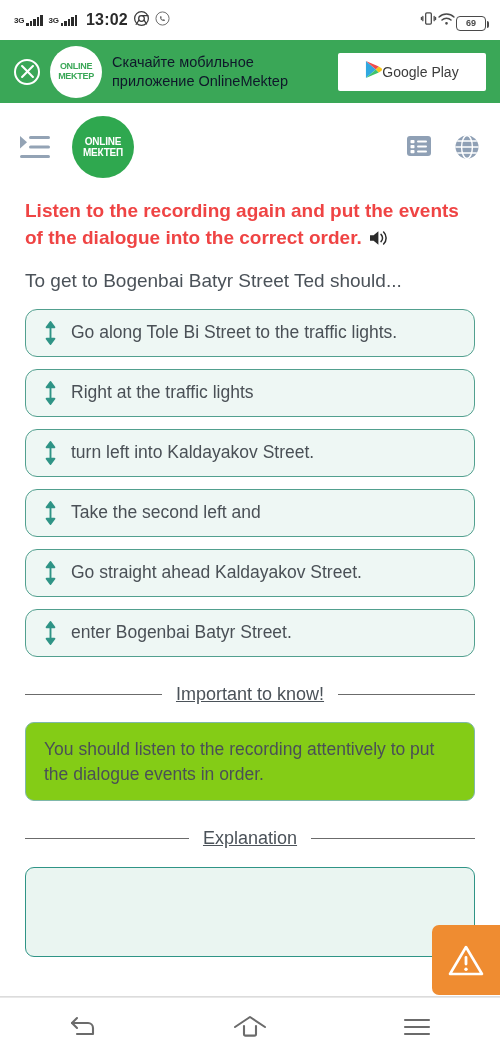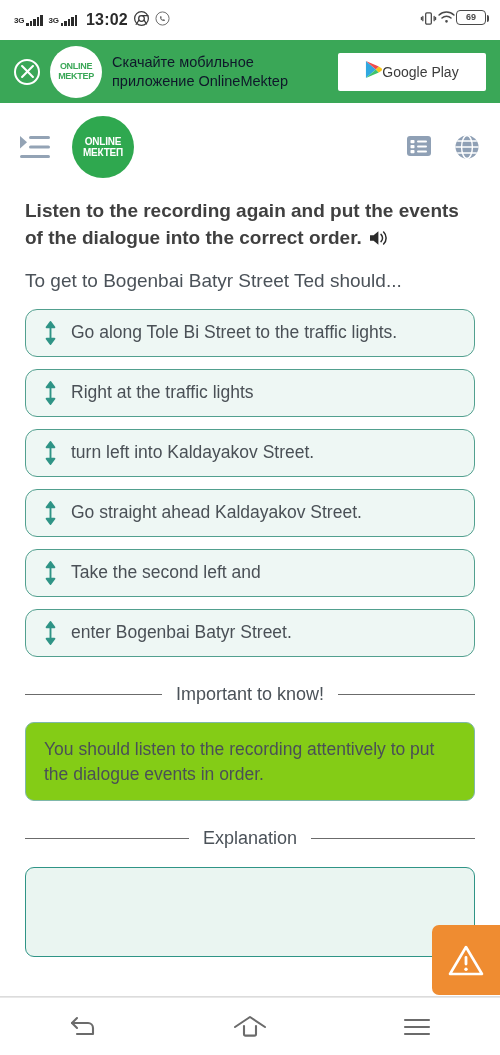--- a/index.html
+++ b/index.html
@@ -10,21 +10,21 @@
     overflow:hidden;
   }
   .screen { position:relative; width:500px; height:1055px; background:#fff; }
 
   
   .statusbar{
     height:40px; display:flex; align-items:center;
     padding:0 14px; background:#fff; color:#2b2b2b;
   }
   .sb-left{ display:flex; align-items:center; gap:6px; }
-  .sb-right{ margin-left:auto; display:flex; align-items:flex-start; gap:0; }
+  .sb-right{ margin-left:auto; display:flex; align-items:flex-end; gap:0; }
   .sig{ display:flex; align-items:flex-end; gap:1px; position:relative; padding-left:12px;}
   .sig .g3{ position:absolute; left:0; top:1px; font-size:8px; font-weight:bold; letter-spacing:-0.3px;}
   .sig i{ display:block; width:2.5px; background:#2b2b2b; }
   .sig i:nth-child(2){height:3px;}
   .sig i:nth-child(3){height:5px;}
   .sig i:nth-child(4){height:7px;}
   .sig i:nth-child(5){height:9px;}
   .sig i:nth-child(6){height:11px;}
   .clock{ font-size:16px; font-weight:bold; letter-spacing:0.2px; margin-left:3px;}
   .battery{
@@ -69,21 +69,21 @@
     display:flex;flex-direction:column;align-items:center;justify-content:center;
     color:#fff;font-size:10px;font-weight:bold;line-height:1.1;letter-spacing:-0.2px;
     flex:0 0 auto;
   }
   .appbar-spacer{ flex:1 1 auto; }
   .hdr-icon{ width:26px;height:26px;flex:0 0 auto; }
 
   
   .content{ padding:0 25px; }
   .q-title{
-    font-size:19px; font-weight:bold; color:#404040; line-height:1.42;
+    font-size:19px; font-weight:bold; color:#ef4444; line-height:1.42;
     margin-top:8px;
   }
   .spk{ display:inline-block; vertical-align:-3px; margin-left:7px; }
   .q-sub{ font-size:19px; color:#4b5259; margin-top:14px; line-height:1.3; }
 
   
   .items{ margin-top:15px; display:flex; flex-direction:column; gap:12px; }
   .drag-item{
     border:1px solid #52a08f; background:#eef7f4; border-radius:12px;
     display:flex; align-items:center; gap:14px; padding:11px 16px 11px 18px;
@@ -92,21 +92,21 @@
   .drag-handle{ flex:0 0 auto; width:13px; height:24px; }
   .drag-text{ font-size:17.5px; color:#4a5056; line-height:1.33; }
 
   
   .divider{
     display:flex; align-items:center; gap:14px; margin-top:26px;
   }
   .divider .ln{ flex:1 1 auto; height:1px; background:#6b6b6b; }
   .divider .dv-label{
     font-size:18px; color:#4b5259; text-align:center; line-height:1.28;
-    flex:0 0 auto; max-width:170px;
+    flex:0 0 auto; max-width:170px;text-decoration:underline;
   }
   .divider.wide .dv-label{ max-width:200px; }
 
   
   .info-card{
     margin-top:16px; border:1px solid #7fb8aa; background:#84cc16;
     border-radius:9px; padding:14px 18px;
     font-size:17.5px; color:#4a5056; line-height:1.42;
   }
   .explain-card{
@@ -293,30 +293,30 @@
         </span>
         <span class="drag-text">turn left into Kaldayakov Street.</span>
       </div>
 
       <div class="drag-item">
         <span class="drag-handle">
           <svg width="13" height="24" viewBox="0 0 13 24">
               <path d="M6.5 1 L10.4 6.2 H2.6 Z M6.5 23 L10.4 17.8 H2.6 Z M6.5 4.5 V19.5" stroke="#2f9486" stroke-width="1.9" fill="#2f9486" stroke-linejoin="round"></path>
             </svg>
         </span>
+        <span class="drag-text">Take the second left and</span>
+      </div>
+
+      <div class="drag-item">
+        <span class="drag-handle">
+          <svg width="13" height="24" viewBox="0 0 13 24">
+              <path d="M6.5 1 L10.4 6.2 H2.6 Z M6.5 23 L10.4 17.8 H2.6 Z M6.5 4.5 V19.5" stroke="#2f9486" stroke-width="1.9" fill="#2f9486" stroke-linejoin="round"></path>
+            </svg>
+        </span>
         <span class="drag-text">Go straight ahead Kaldayakov Street.</span>
-      </div>
-
-      <div class="drag-item">
-        <span class="drag-handle">
-          <svg width="13" height="24" viewBox="0 0 13 24">
-              <path d="M6.5 1 L10.4 6.2 H2.6 Z M6.5 23 L10.4 17.8 H2.6 Z M6.5 4.5 V19.5" stroke="#2f9486" stroke-width="1.9" fill="#2f9486" stroke-linejoin="round"></path>
-            </svg>
-        </span>
-        <span class="drag-text">Take the second left and</span>
       </div>
 
       <div class="drag-item">
         <span class="drag-handle">
           <svg width="13" height="24" viewBox="0 0 13 24">
               <path d="M6.5 1 L10.4 6.2 H2.6 Z M6.5 23 L10.4 17.8 H2.6 Z M6.5 4.5 V19.5" stroke="#2f9486" stroke-width="1.9" fill="#2f9486" stroke-linejoin="round"></path>
             </svg>
         </span>
         <span class="drag-text">enter Bogenbai Batyr Street.</span>
       </div>

